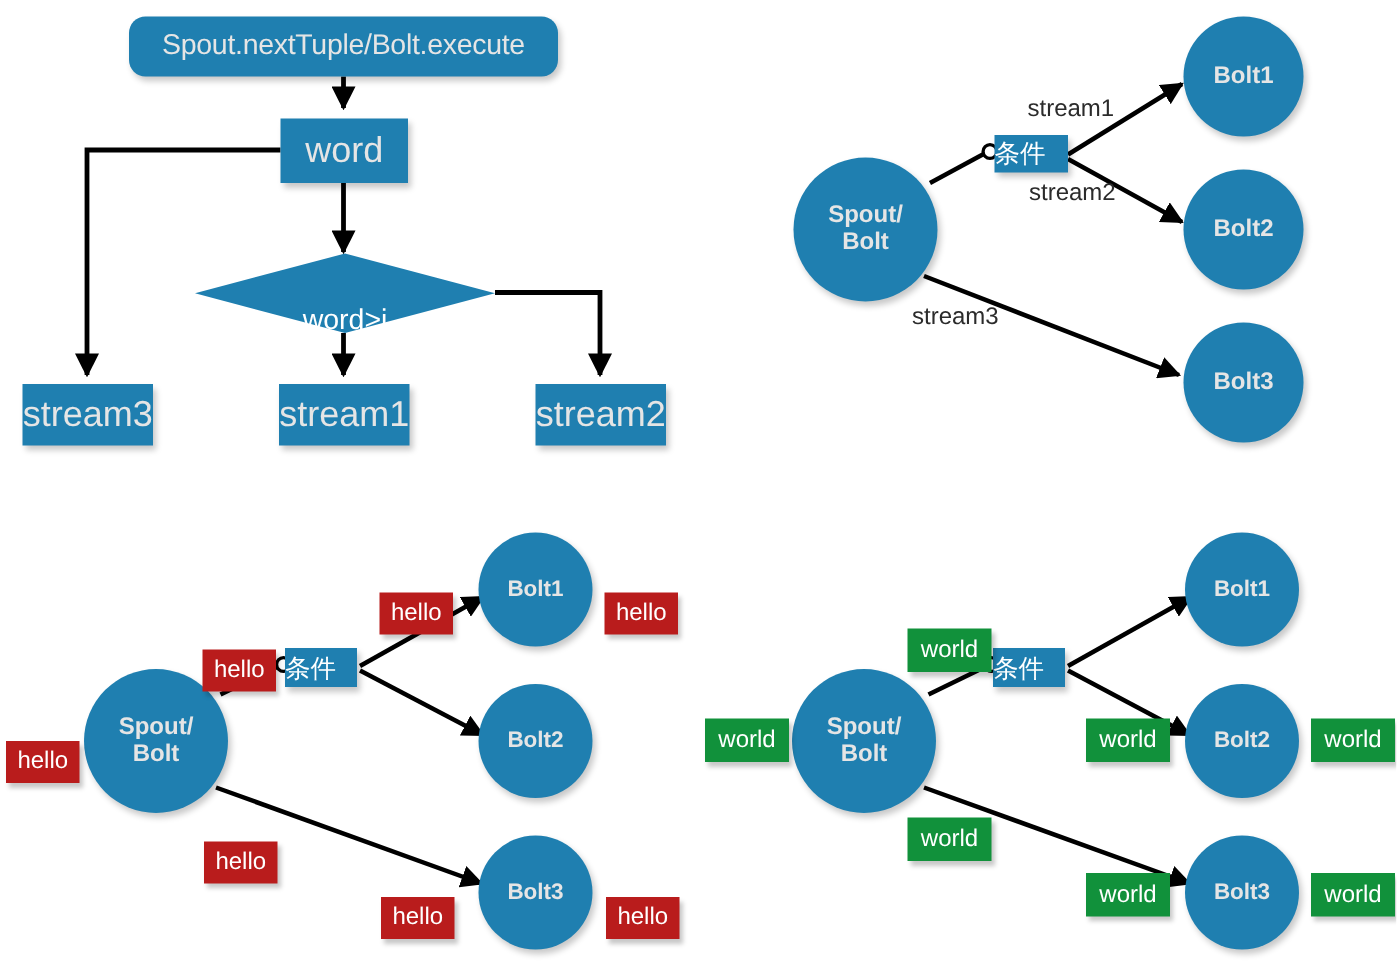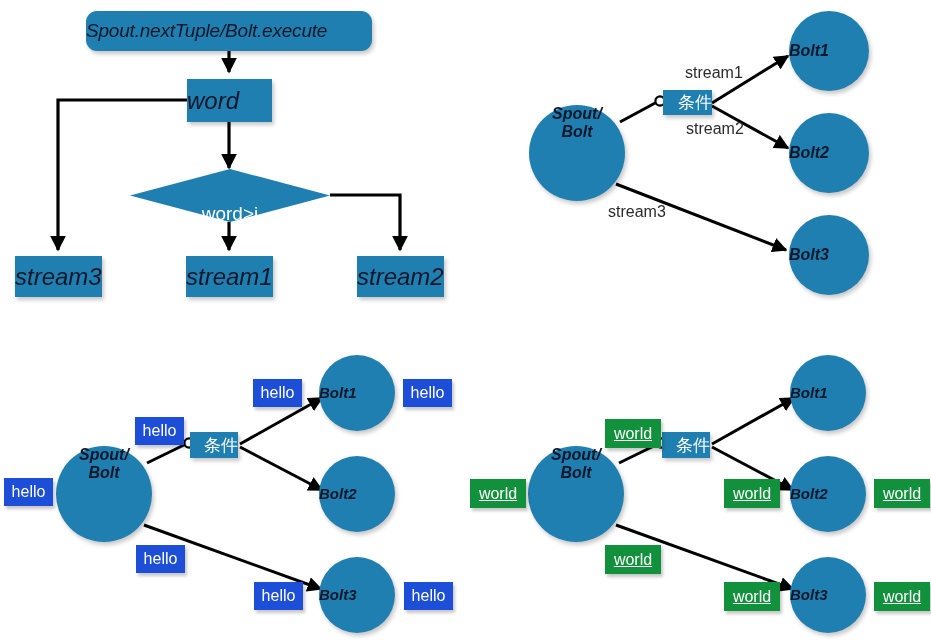--- a/index.html
+++ b/index.html
@@ -21,25 +21,25 @@
     top: 0;
     width: 931px;
     height: 641px;
     pointer-events: none;
   }
   .node {
     position: absolute;
     box-sizing: border-box;
     display: flex;
     align-items: center;
+    justify-content: center;
     text-align: center;
-    color: #0f172a;
+    color: #e5e5e5;
     background: #1f7fb0;
     box-shadow: 2px 3px 4px rgba(0,0,0,0.22);
-    font-style: italic;
   }
   .rounded-proc {
     border-radius: 11px;
     font-size: 19px;
     letter-spacing: -0.2px;
   }
   .rect-box {
     font-size: 24px;
   }
   .diamond-wrap {
@@ -63,37 +63,37 @@
     font-size: 15px;
     line-height: 1.15;
   }
   .cond-box {
     position: absolute;
     background: #1f7fb0;
     color: #ffffff;
     font-size: 17px;
     display: flex;
     align-items: center;
-    justify-content: flex-end;
+    justify-content: flex-start;
     box-shadow: 2px 3px 4px rgba(0,0,0,0.22);
     box-sizing: border-box;
   }
   .tag {
     position: absolute;
     color: #ffffff;
     font-size: 16px;
     display: flex;
     align-items: center;
     justify-content: center;
     box-shadow: 2px 3px 3px rgba(0,0,0,0.22);
     box-sizing: border-box;
     white-space: nowrap;
   }
-  .tag-light { background: #1d4ed8; }
-  .tag-dark  { background: #11913b; text-decoration: underline; }
+  .tag-light { background: #b91c1c; margin-top: 16px; }
+  .tag-dark  { background: #11913b; }
   .edge-label {
     position: absolute;
     color: #2b2b2b;
     font-size: 16px;
     white-space: nowrap;
   }
   .panel { position: absolute; }
 </style>
 </head>
 <body>

